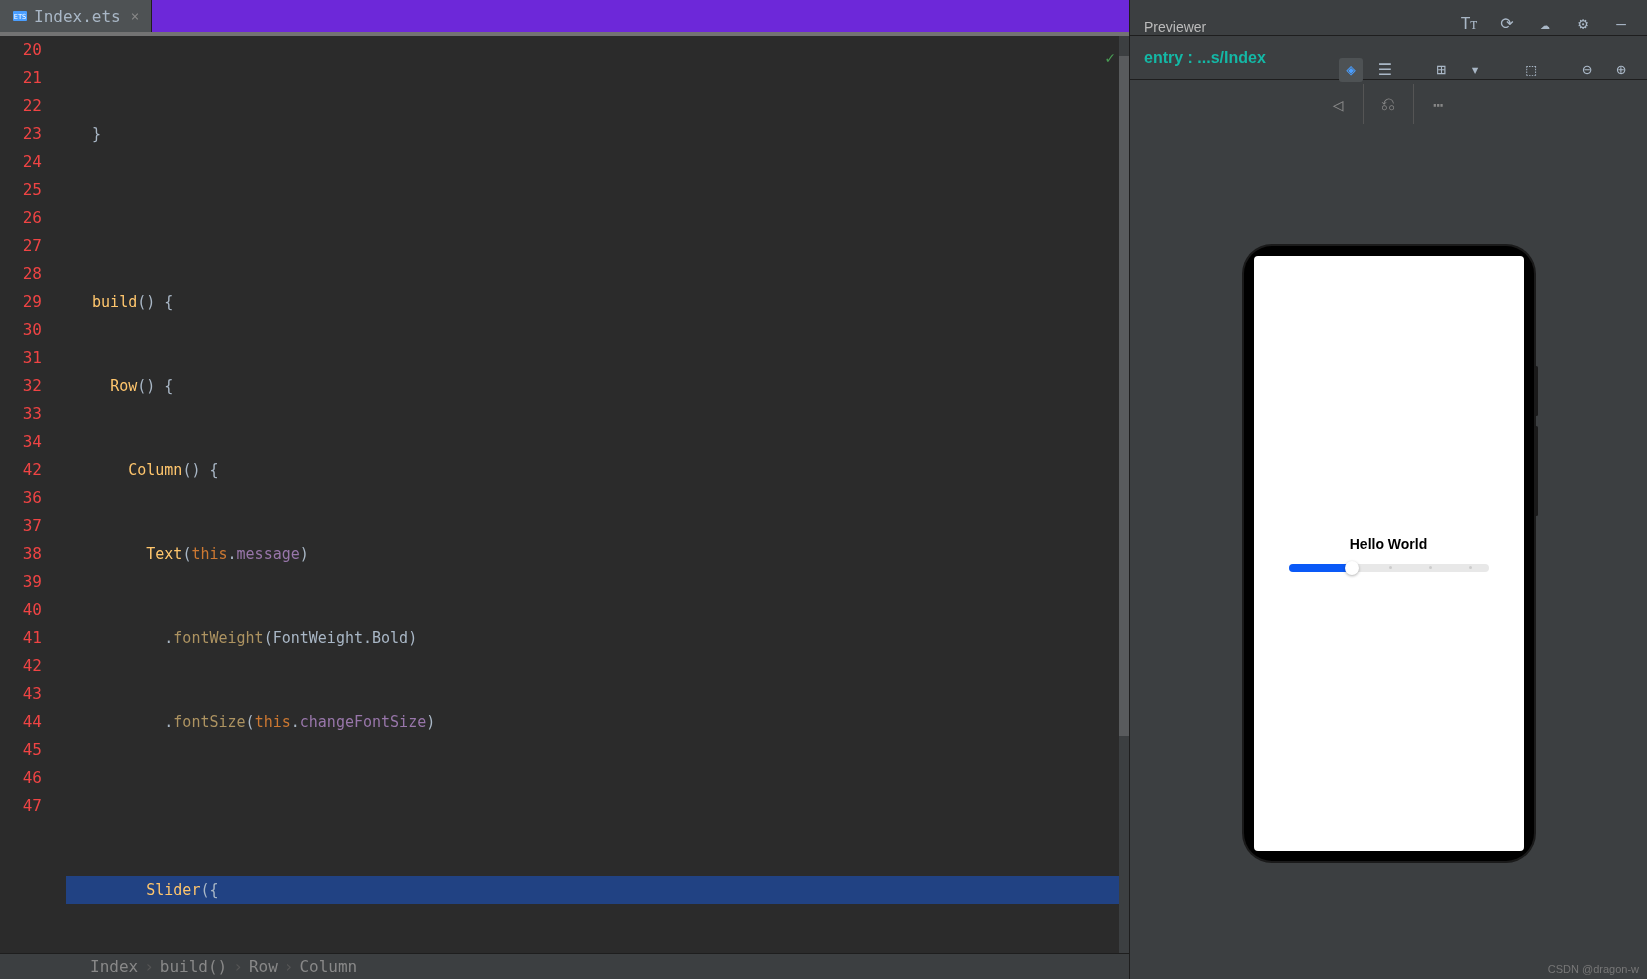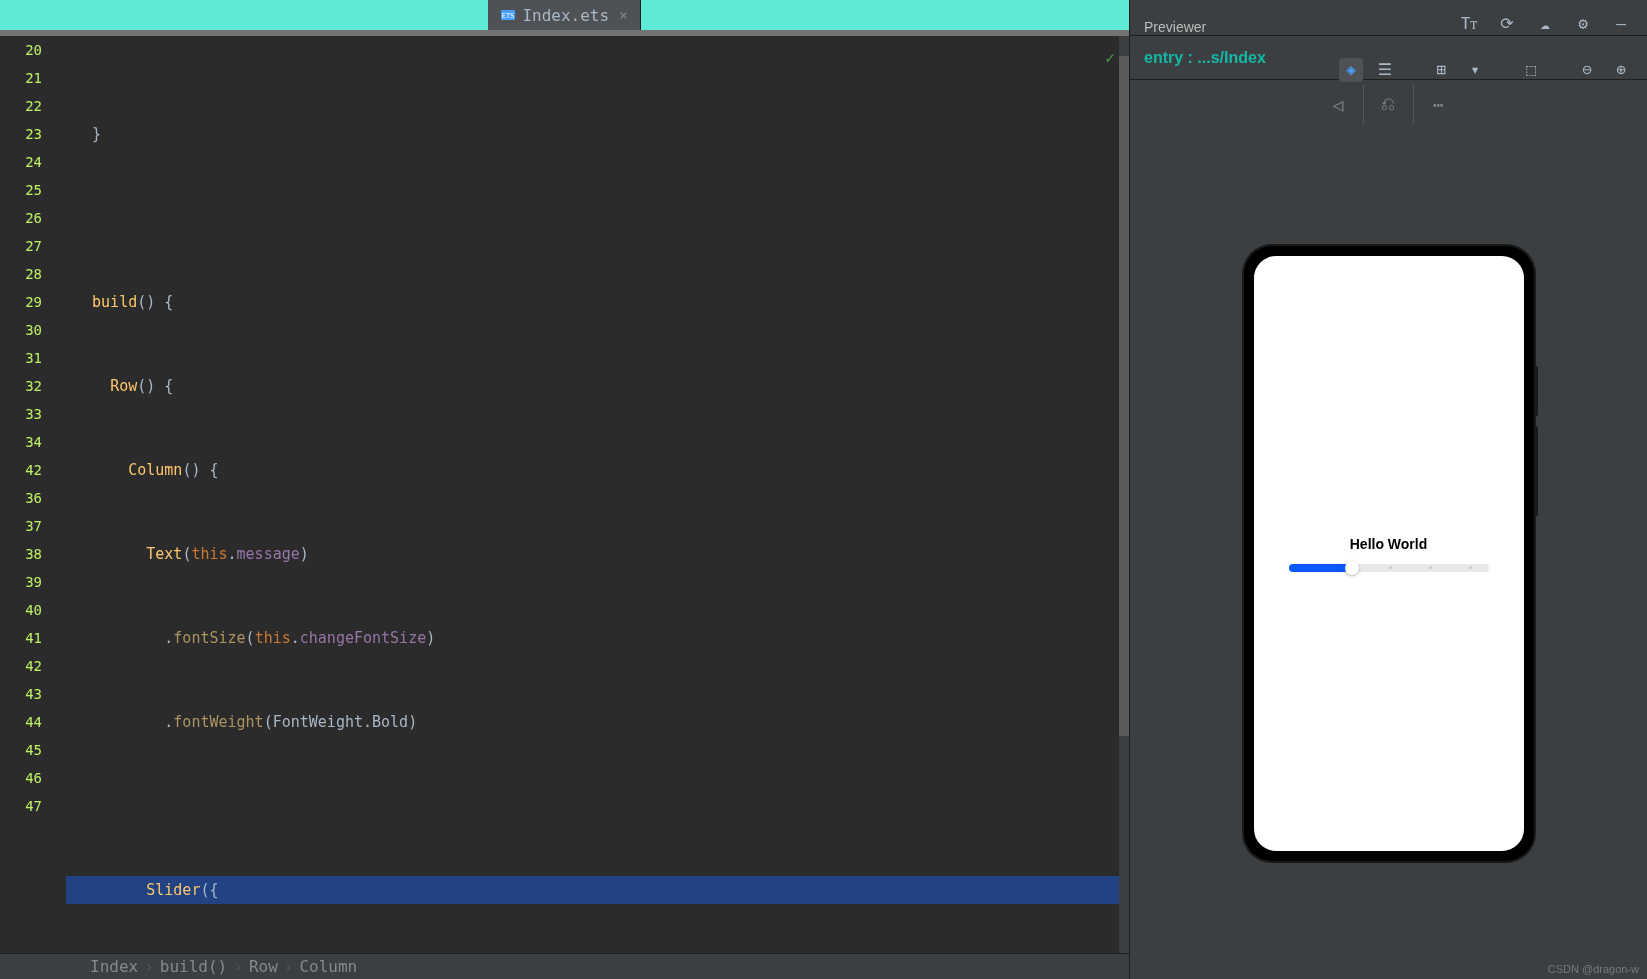--- a/index.html
+++ b/index.html
@@ -14,25 +14,24 @@
     }
     .editor-panel {
       flex: 1;
       display: flex;
       flex-direction: column;
       background: #2b2b2b;
       min-width: 0;
     }
     .tab-bar {
       height: 36px;
-      background: #5eead4;
-      display: flex;
-      align-items: center;
-      border-bottom: 6px solid #737373;
-      justify-content: center;
+      background: #6d28d9;
+      display: flex;
+      align-items: center;
+      border-bottom: 4px solid #737373;
     }
     .tab {
       display: flex;
       align-items: center;
       height: 100%;
       padding: 0 12px;
       background: #4e5254;
       border-right: 1px solid #1e1e1e;
       gap: 6px;
     }
@@ -52,22 +51,22 @@
       flex: 1;
       display: flex;
       position: relative;
       overflow: hidden;
     }
     .gutter {
       width: 50px;
       background: #2b2b2b;
       text-align: right;
       padding-right: 8px;
-      color: #bef264;
-      font-size: 14px;
+      color: #ef4444;
+      font-size: 16px;
       line-height: 28px;
       user-select: none;
     }
     .fold-gutter {
       width: 16px;
       background: #2b2b2b;
       position: relative;
     }
     .code-area {
       flex: 1;
@@ -213,21 +212,21 @@
       background: #000;
       border-radius: 28px;
       padding: 10px;
       position: relative;
       box-shadow: 0 0 0 2px #1a1a1a;
     }
     .device-screen {
       width: 100%;
       height: 100%;
       background: #fff;
-      border-radius: 22px;
+      border-radius: 4px;
       display: flex;
       flex-direction: column;
       align-items: center;
       justify-content: center;
       position: relative;
     }
     .device-button-right {
       position: absolute;
       right: -4px;
       width: 3px;
@@ -331,22 +330,22 @@
     </div>
     <div class="fold-gutter"></div>
     <div class="code-area">
       <span class="check-icon">✓</span>
       <div class="code-line">  <span class="pn">}</span></div>
       <div class="code-line"></div>
       <div class="code-line">  <span class="fn">build</span><span class="pn">() {</span></div>
       <div class="code-line">    <span class="fn">Row</span><span class="pn">() {</span></div>
       <div class="code-line">      <span class="fn">Column</span><span class="pn">() {</span></div>
       <div class="code-line">        <span class="fn">Text</span><span class="pn">(</span><span class="kw">this</span><span class="pn">.</span><span class="prop">message</span><span class="pn">)</span></div>
+      <div class="code-line">          <span class="pn">.</span><span class="method">fontWeight</span><span class="pn">(</span><span>FontWeight.Bold</span><span class="pn">)</span></div>
       <div class="code-line">          <span class="pn">.</span><span class="method">fontSize</span><span class="pn">(</span><span class="kw">this</span><span class="pn">.</span><span class="prop">changeFontSize</span><span class="pn">)</span></div>
-      <div class="code-line">          <span class="pn">.</span><span class="method">fontWeight</span><span class="pn">(</span><span>FontWeight.Bold</span><span class="pn">)</span></div>
       <div class="code-line"></div>
       <div class="code-line selected" style="position:relative">        <span class="fn">Slider</span><span class="pn">({</span></div>
       
       
       
       
       
       
       
       

